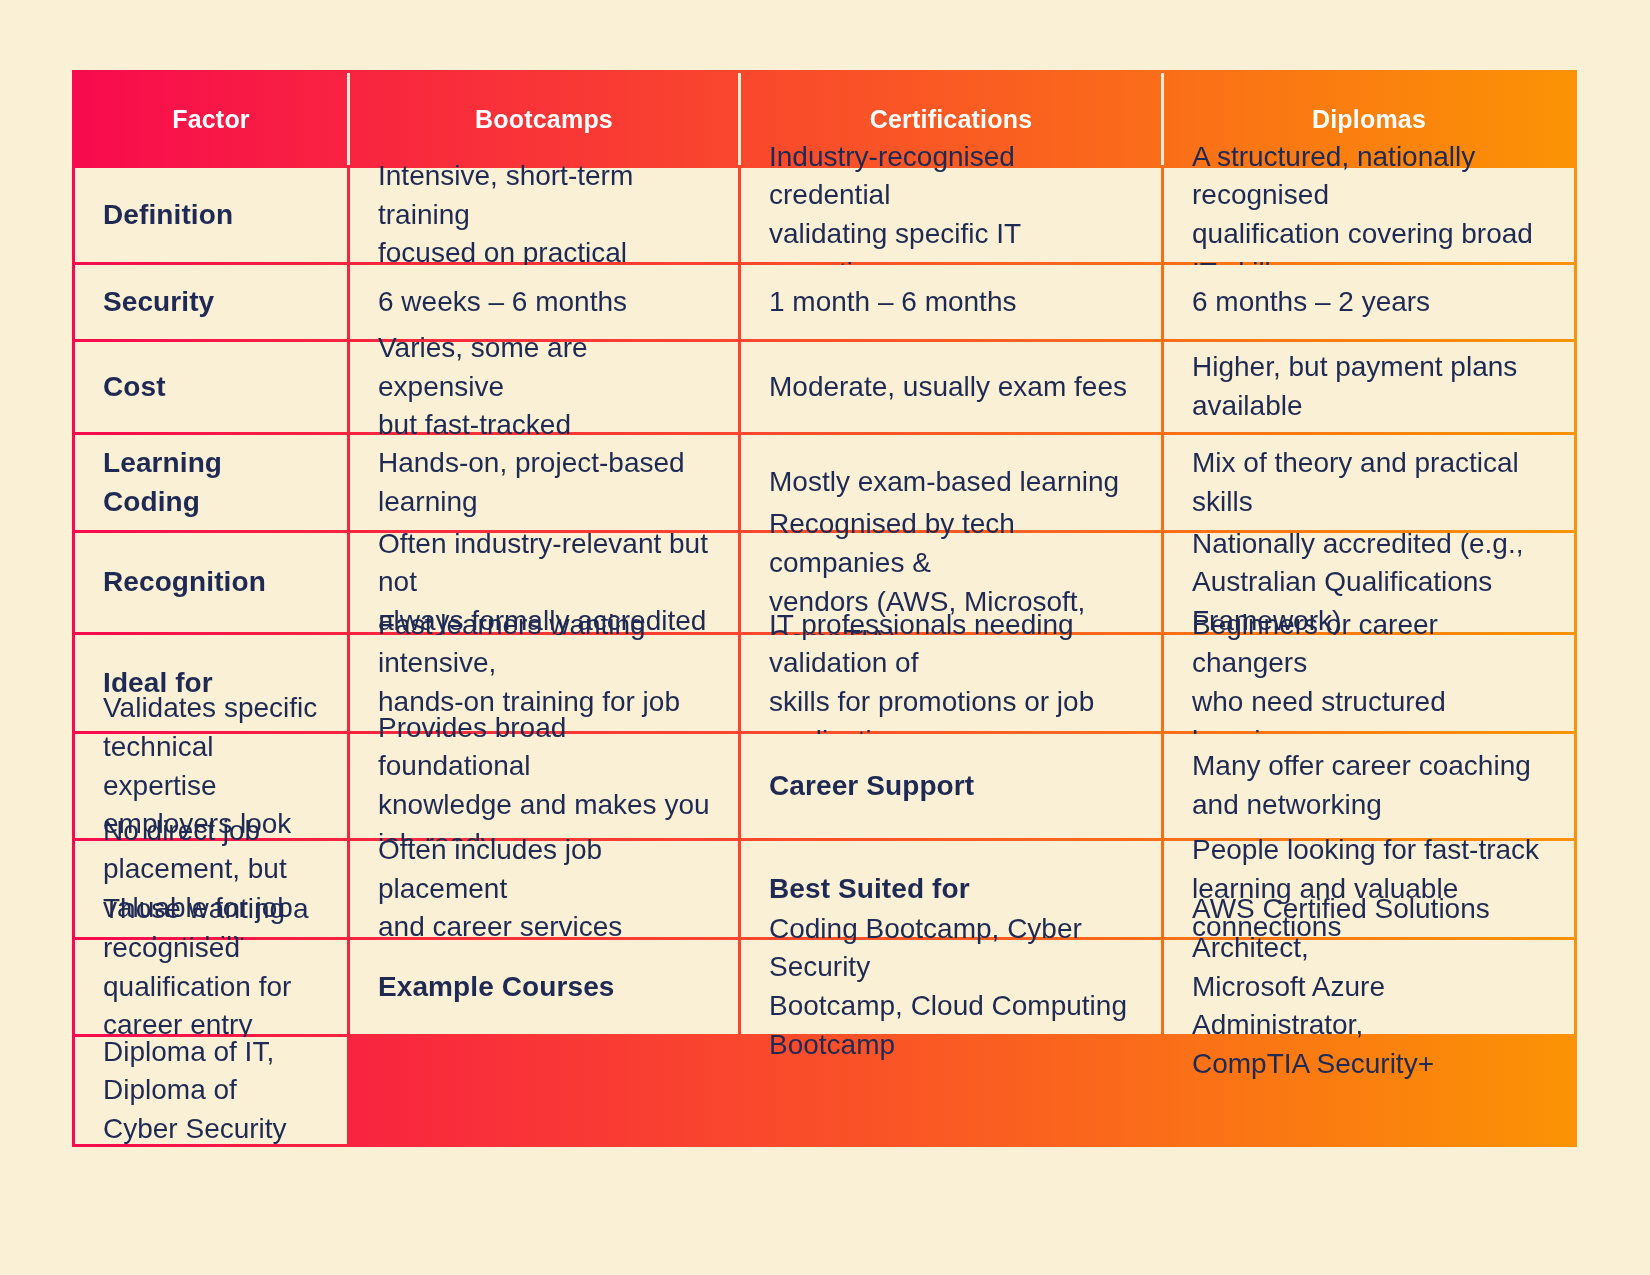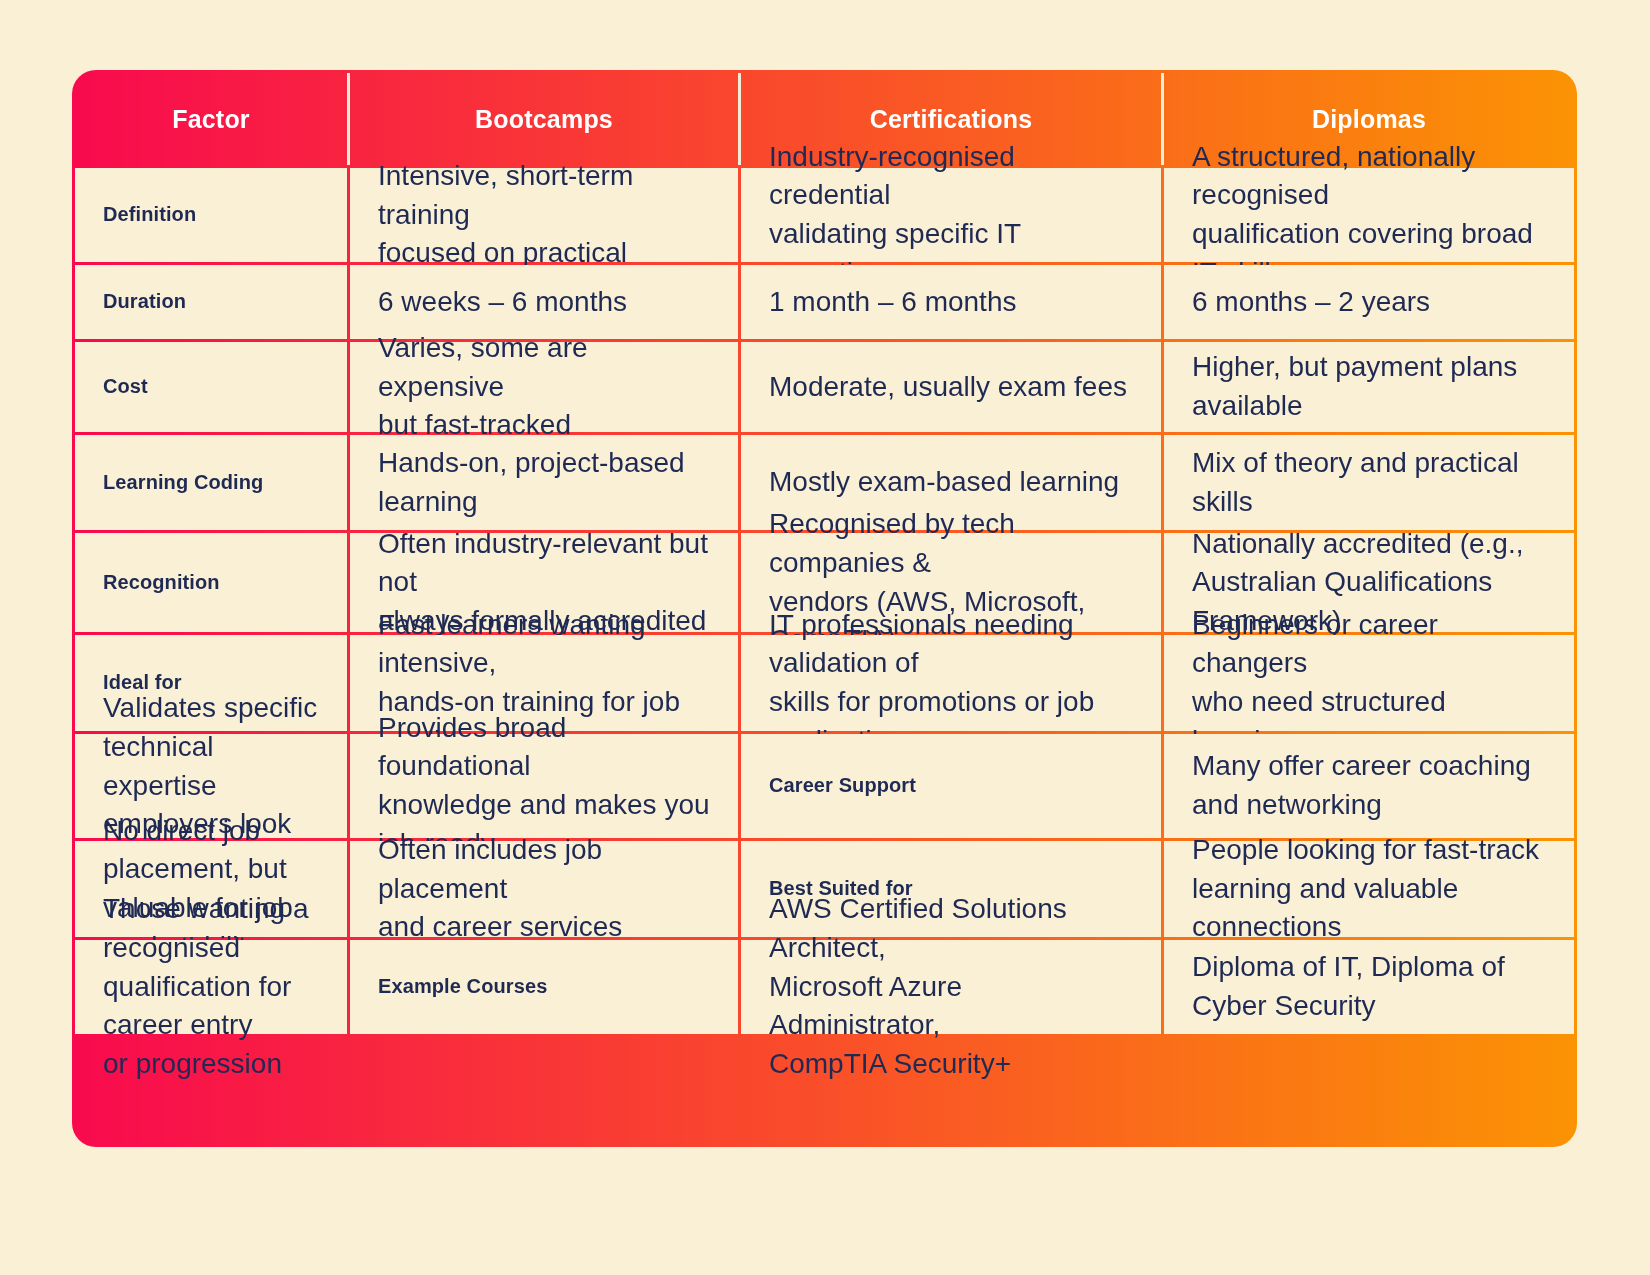--- a/index.html
+++ b/index.html
@@ -25,21 +25,20 @@
   .table {
     position: absolute;
     left: 72px; top: 70px;
     width: 1505px; height: 1077px;
     background: linear-gradient(90deg, var(--gradient-start) 0%, var(--gradient-end) 100%);
     padding: 3px;
     display: grid;
     grid-template-columns: 272px 388px 420px 410px;
     grid-template-rows: 92px 94px 74px 90px 95px 99px 96px 104px 96px 94px 107px;
     gap: 3px;
-    border-radius: 24px;
   }
   .cell {
     background: var(--background);
     color: var(--text);
     display: flex;
     align-items: center;
     padding: 10px 24px 10px 28px;
     font-size: 28px;
     line-height: 1.38;
     white-space: pre-line;
@@ -51,21 +50,21 @@
     padding: 0;
     font-size: 25px;
     font-weight: bold;
     letter-spacing: 0.2px;
     white-space: normal;
   }
   .cell.header.divided {
     box-shadow: -3px 0 0 0 var(--header-divider);
   }
   .cell.factor {
-    font-size: 20px;
+    font-size: 28px;
     font-weight: bold;
     letter-spacing: 0.1px;
     white-space: normal;
   }
 </style>
 </head>
 <body>
 
 <div class="page">
   <div class="table">
@@ -76,21 +75,21 @@
     <div class="cell header divided">Diplomas</div>
 
     <div class="cell factor">Definition</div>
     <div class="cell">Intensive, short-term training
 focused on practical</div>
     <div class="cell">Industry-recognised credential
 validating specific IT expertise</div>
     <div class="cell">A structured, nationally recognised
 qualification covering broad IT skills</div>
 
-    <div class="cell factor">Duration</div>
+    <div class="cell factor">Security</div>
     <div class="cell">6 weeks – 6 months</div>
     <div class="cell">1 month – 6 months</div>
     <div class="cell">6 months – 2 years</div>
 
     <div class="cell factor">Cost</div>
     <div class="cell">Varies, some are expensive
 but fast-tracked</div>
     <div class="cell">Moderate, usually exam fees</div>
     <div class="cell">Higher, but payment plans available</div>
 
@@ -130,20 +129,23 @@
 and career services</div>
 
     <div class="cell factor">Best Suited for</div>
     <div class="cell">People looking for fast-track
 learning and valuable connections</div>
     <div class="cell">Those wanting a recognised
 qualification for career entry
 or progression</div>
 
     <div class="cell factor">Example Courses</div>
+    <div class="cell">Coding Bootcamp, Cyber Security
+Bootcamp, Cloud Computing
+Bootcamp</div>
     <div class="cell">AWS Certified Solutions Architect,
 Microsoft Azure Administrator,
 CompTIA Security+</div>
     <div class="cell">Diploma of IT, Diploma of
 Cyber Security</div>
 
   </div>
 </div>
 
 </body></html>

